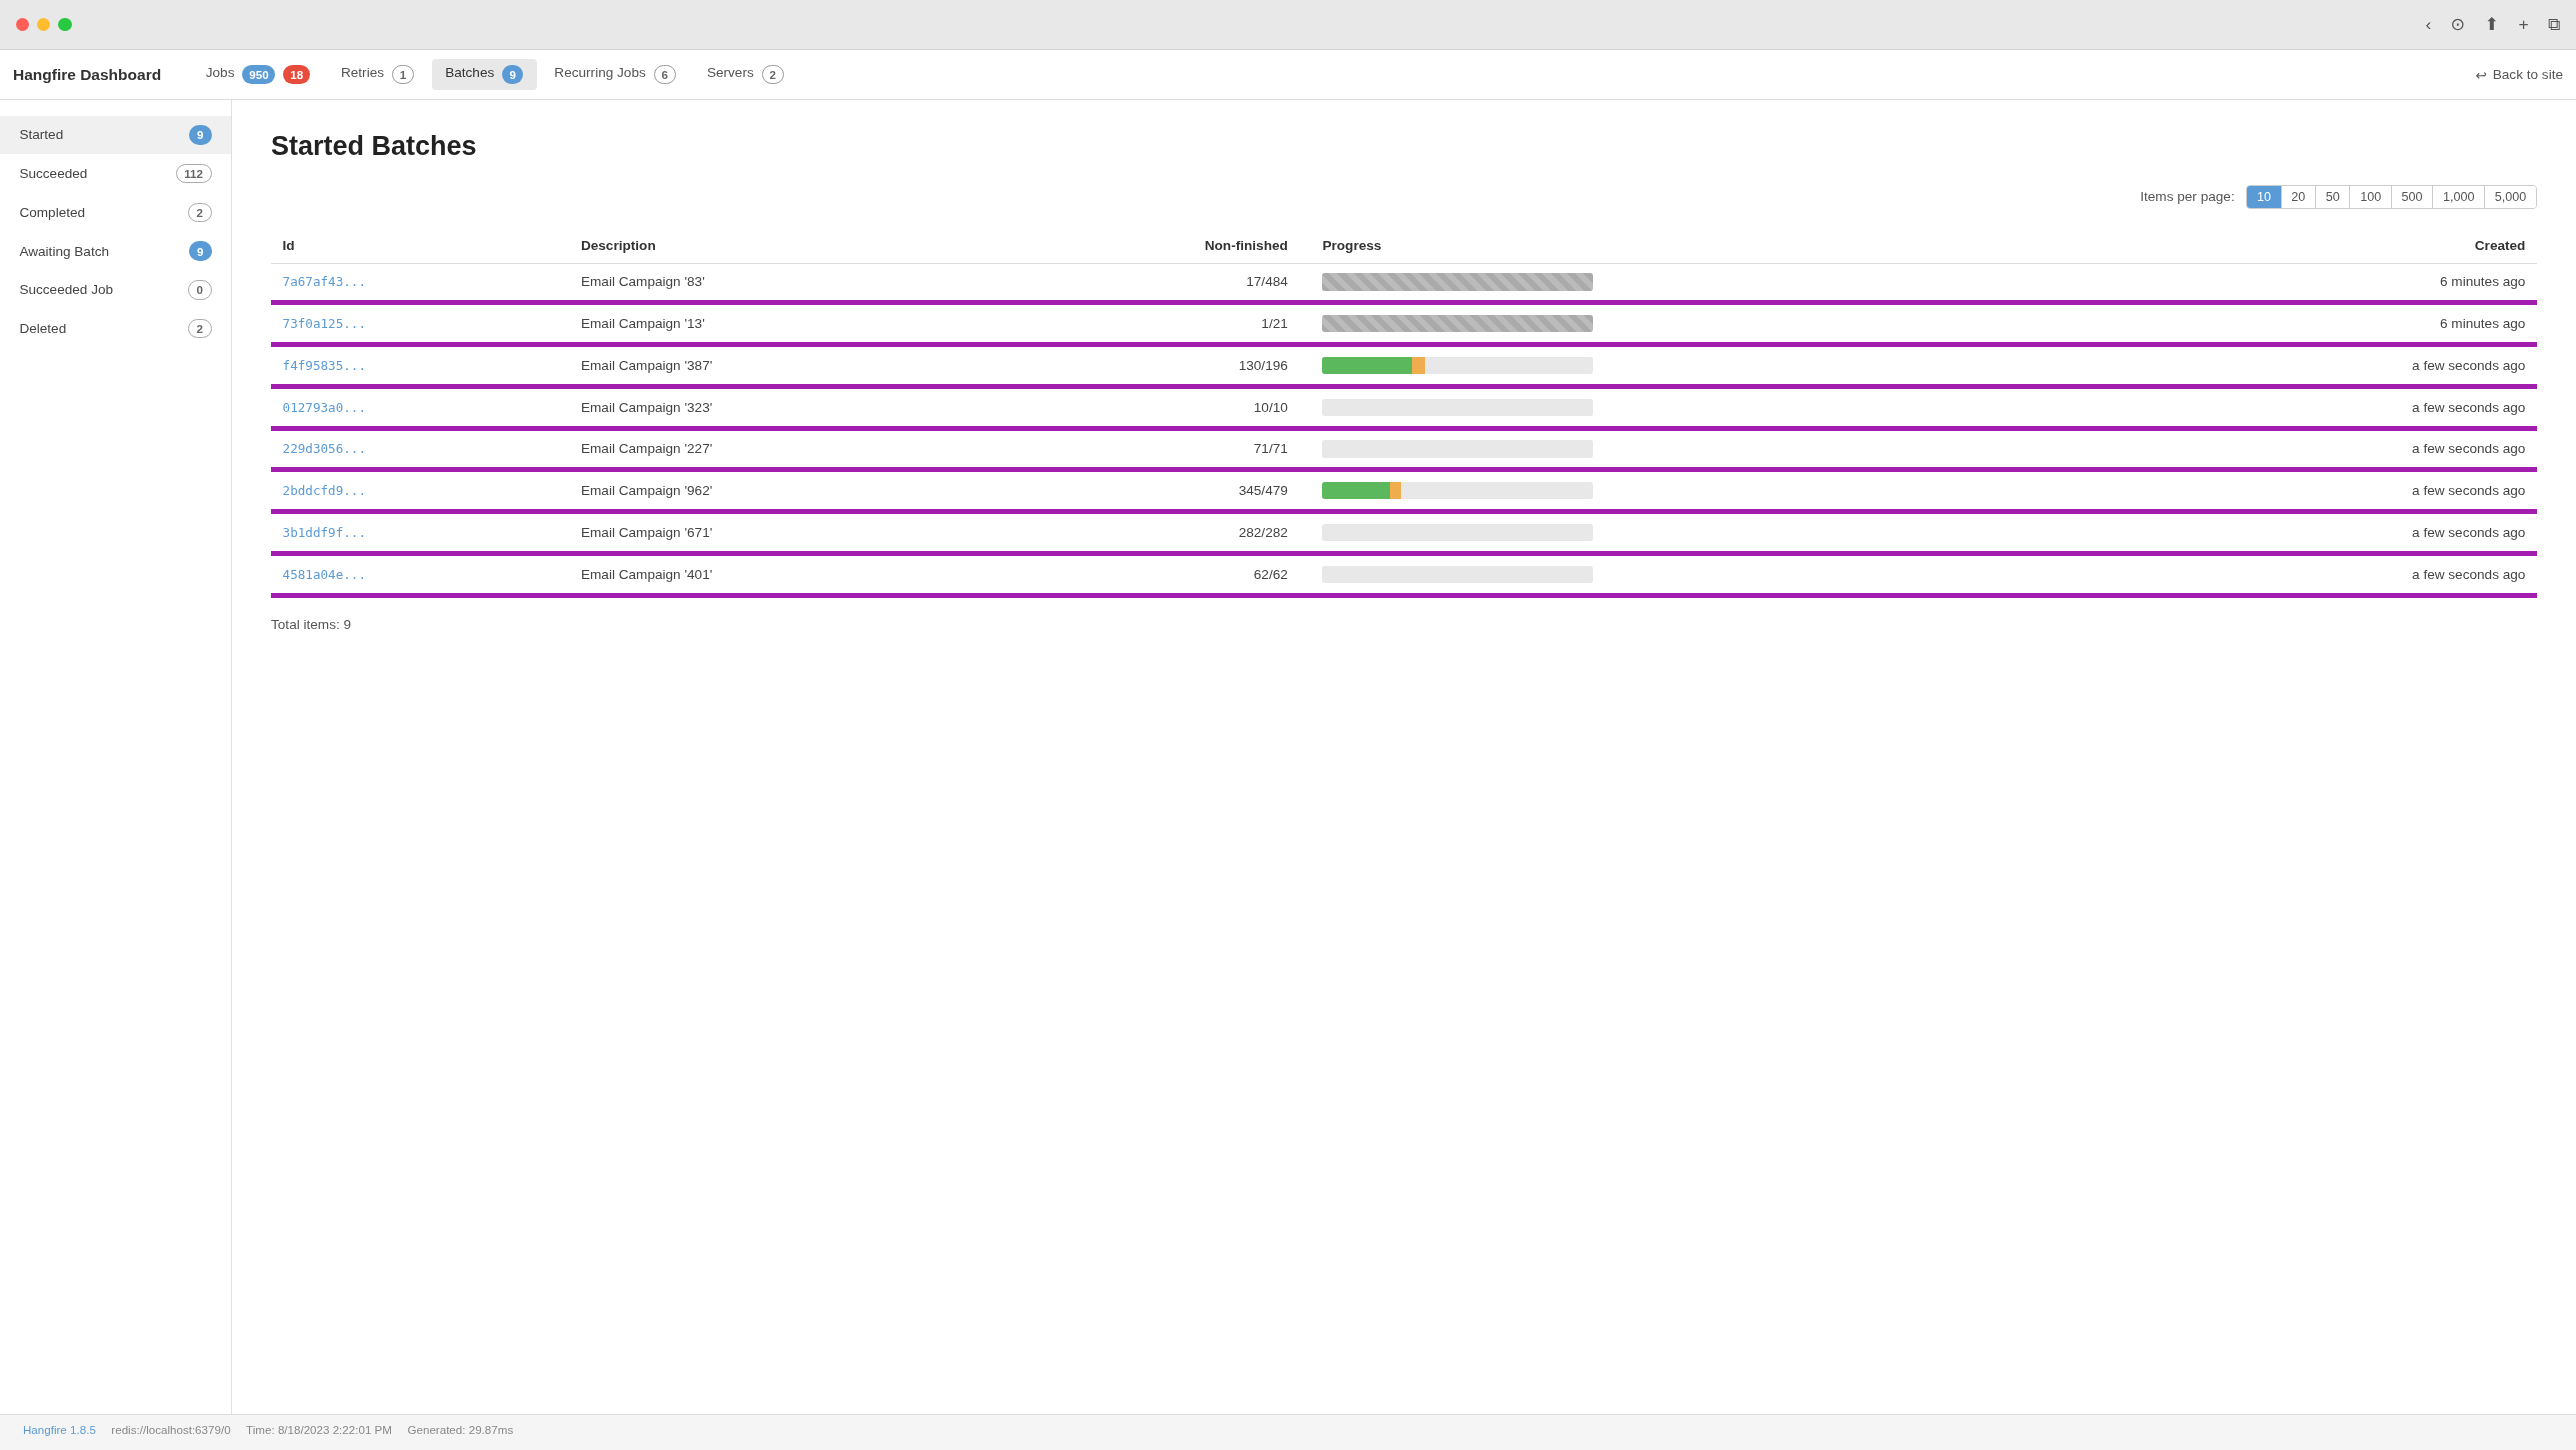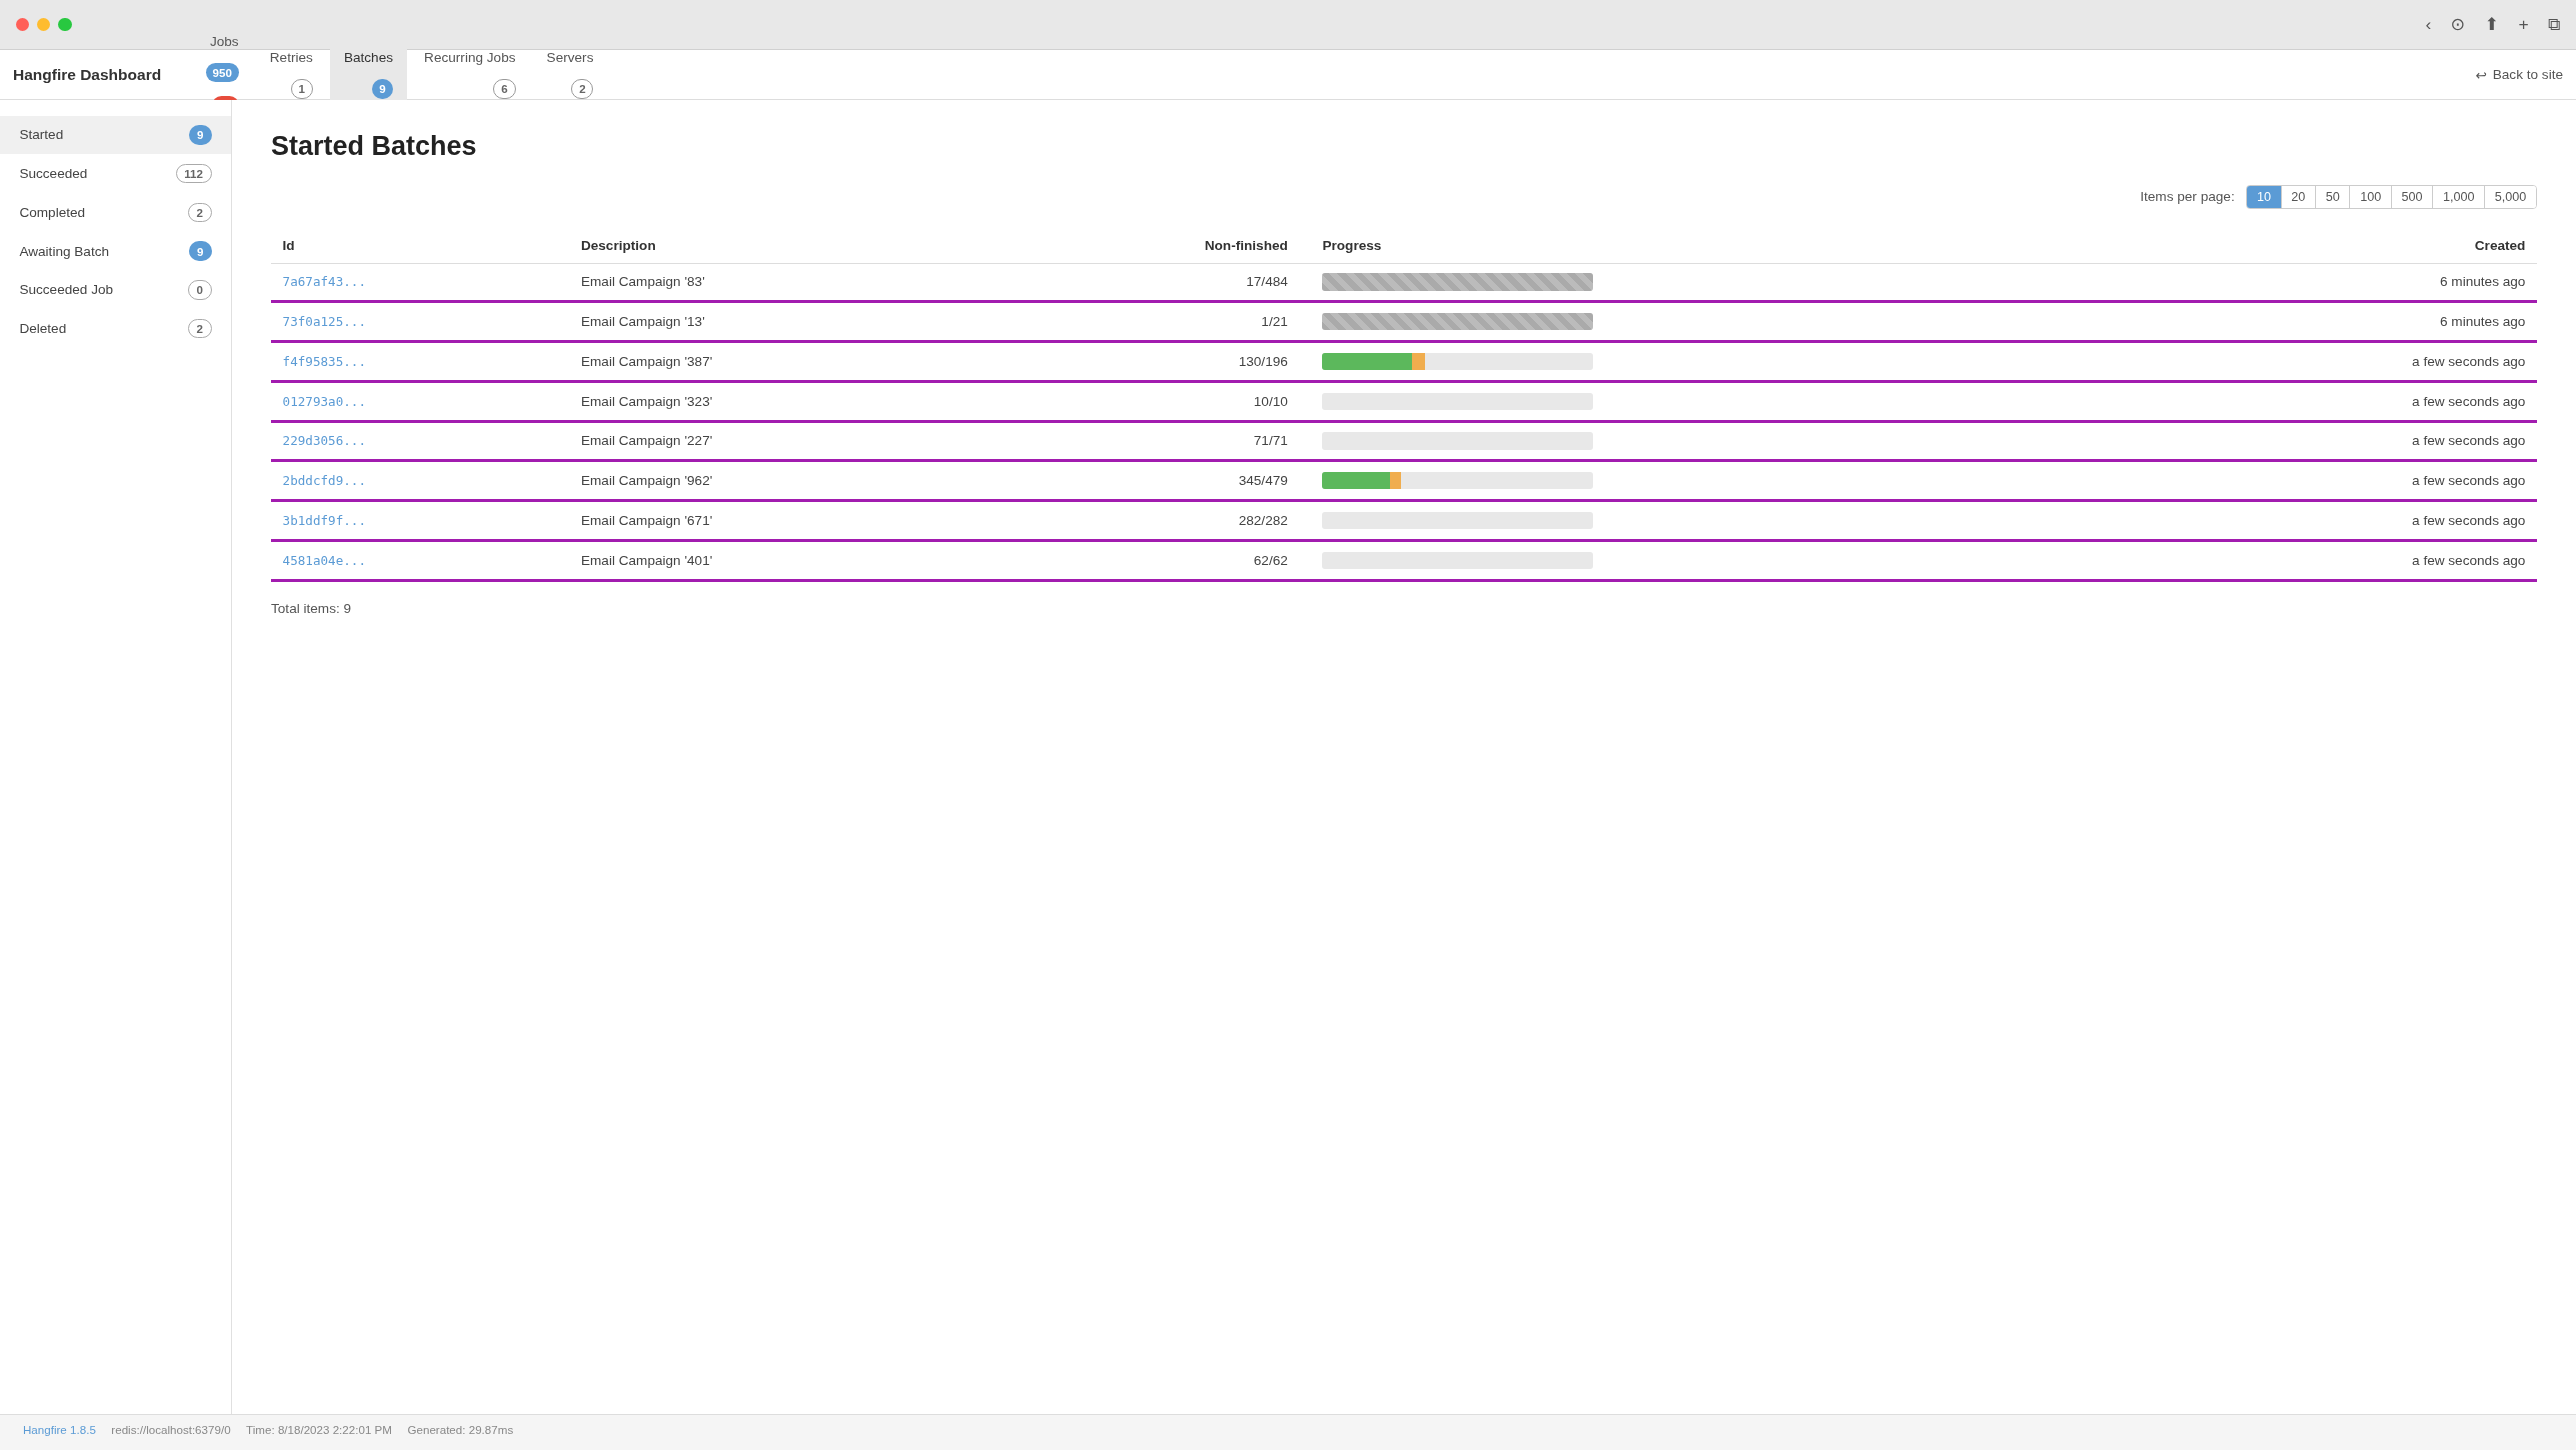--- a/index.html
+++ b/index.html
@@ -60,29 +60,28 @@
       margin-right: 31px;
     }
     .nav-items {
       display: flex;
       align-items: center;
       gap: 3.9px;
       flex: 1;
     }
     .nav-item {
       display: flex;
-      align-items: flex-end;
-      gap: 14px;
+      align-items: flex-start;
+      gap: 8px;
       padding: 5.8px 13.6px;
       border-radius: 3.9px;
       cursor: pointer;
       color: #555;
       font-size: 13.6px;
       text-decoration: none;
-      flex-direction: column;
     }
     .nav-item.active {
       background: #e8e8e8;
       color: #333;
       font-weight: 500;
     }
     .nav-badge {
       display: inline-flex;
       align-items: center;
       justify-content: center;
@@ -210,21 +209,21 @@
       text-align: left;
       padding: 9.7px 11.6px;
       border-bottom: 1.9px solid #ddd;
       font-weight: 600;
       color: #333;
       font-size: 13.6px;
     }
     .data-table th.right { text-align: right; }
     .data-table td {
       padding: 9.7px 11.6px;
-      border-bottom: 3px solid #a21caf;
+      border-bottom: 5px solid #a21caf;
       font-size: 13.6px;
       color: #444;
       vertical-align: middle;
     }
     .data-table td.right { text-align: right; }
 
     .id-link {
       color: #5b9bd5;
       text-decoration: none;
       font-family: monospace;

